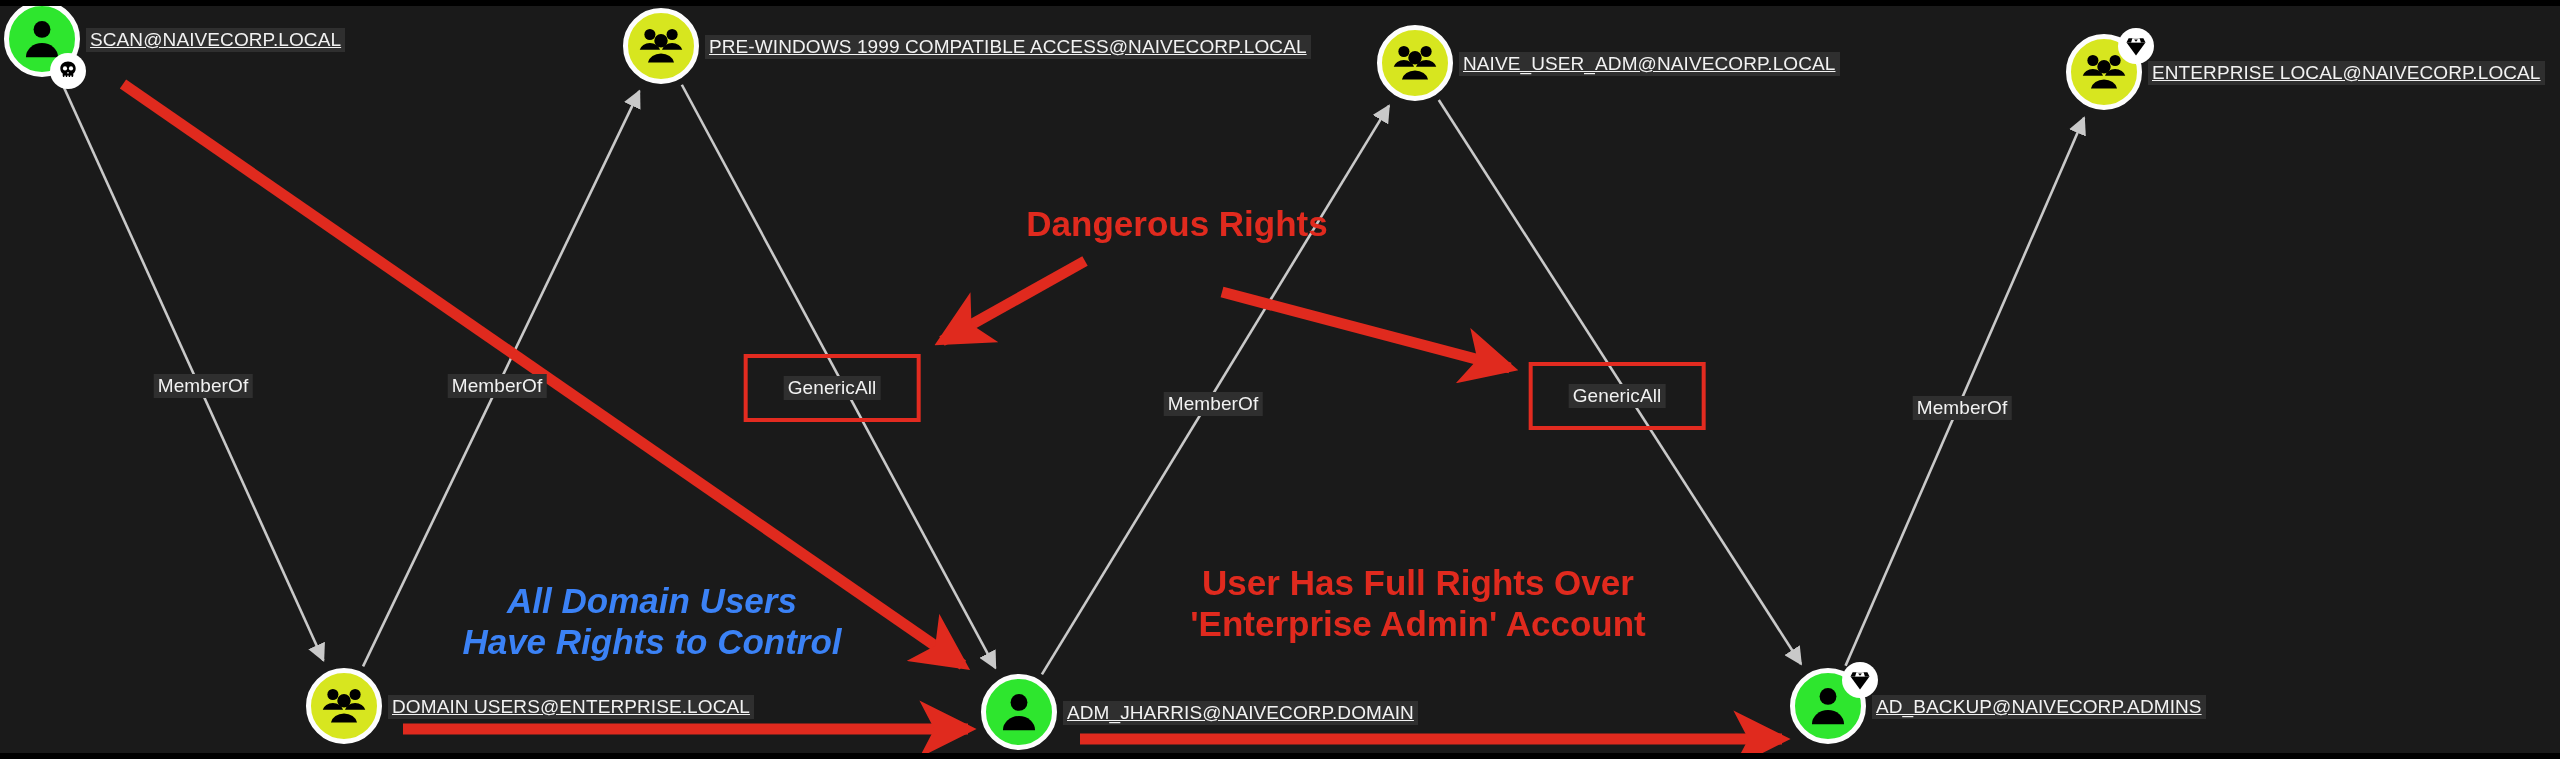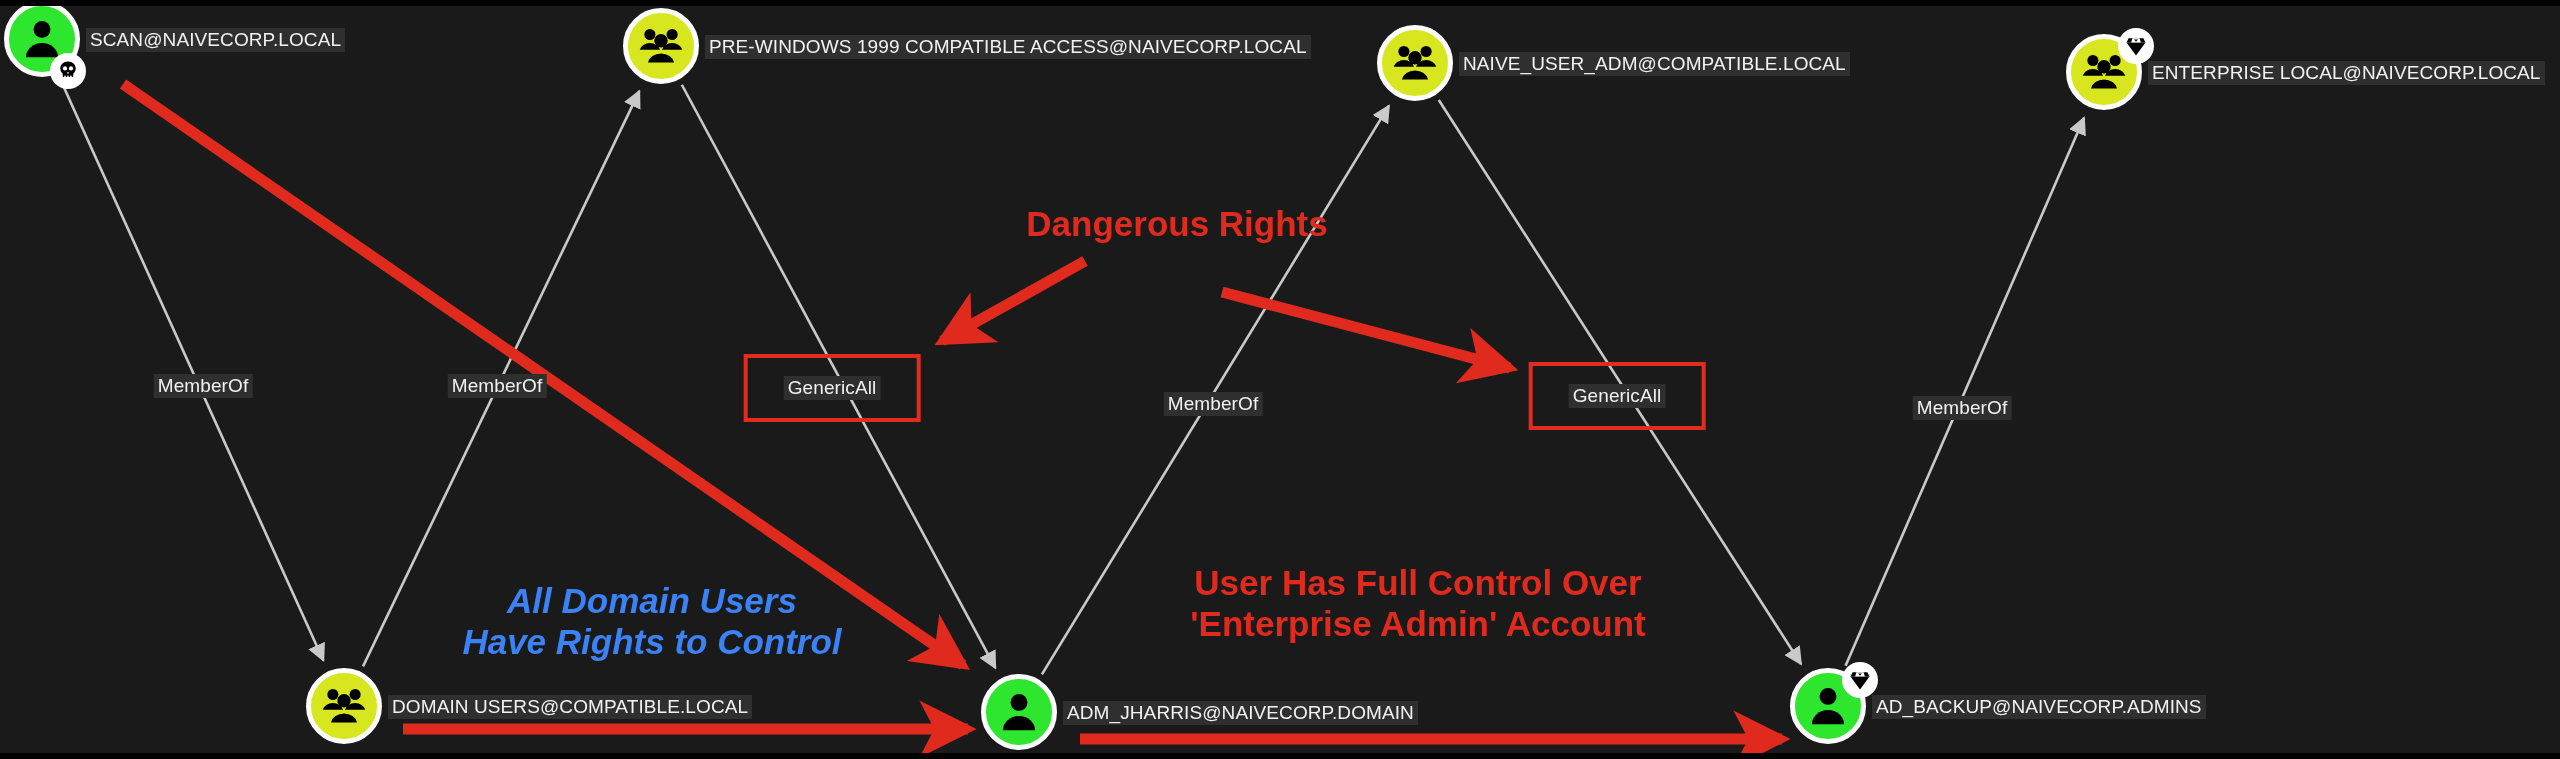--- a/index.html
+++ b/index.html
@@ -82,20 +82,21 @@
     position: absolute;
     left: 44px;
     top: -11px;
     white-space: nowrap;
     color: #f2f2f2;
     font-size: 19px;
     line-height: 22px;
     background: #2f2f2f;
     padding: 1px 4px;
     letter-spacing: 0.1px;
+    text-decoration: underline;
   }
 
   
   .edge-label {
     position: absolute;
     white-space: nowrap;
     color: #f2f2f2;
     font-size: 19px;
     line-height: 22px;
     background: #2f2f2f;
@@ -210,21 +211,21 @@
             <svg viewBox="0 0 24 24">
               <circle cx="6.2" cy="6.0" r="2.9" fill="#000"></circle>
               <circle cx="17.8" cy="6.0" r="2.9" fill="#000"></circle>
               <path d="M0.9 14.0 a5.4 4.4 0 0 1 10.6 0 z" fill="#000"></path>
               <path d="M12.5 14.0 a5.4 4.4 0 0 1 10.6 0 z" fill="#000"></path>
               <circle cx="12" cy="9.3" r="3.5" fill="#000"></circle>
               <path d="M5.2 20.6 a6.9 5.6 0 0 1 13.6 0 z" fill="#000"></path>
             </svg>
           </span>
         </div>
-        <div class="node-label">NAIVE_USER_ADM@COMPATIBLE.LOCAL</div>
+        <div class="node-label">NAIVE_USER_ADM@NAIVECORP.LOCAL</div>
       </div>
       <div class="node" style="left: 2104px; top: 66px;">
         <div class="node-circle group">
           <span class="node-glyph">
             <svg viewBox="0 0 24 24">
               <circle cx="6.2" cy="6.0" r="2.9" fill="#000"></circle>
               <circle cx="17.8" cy="6.0" r="2.9" fill="#000"></circle>
               <path d="M0.9 14.0 a5.4 4.4 0 0 1 10.6 0 z" fill="#000"></path>
               <path d="M12.5 14.0 a5.4 4.4 0 0 1 10.6 0 z" fill="#000"></path>
               <circle cx="12" cy="9.3" r="3.5" fill="#000"></circle>
@@ -248,21 +249,21 @@
             <svg viewBox="0 0 24 24">
               <circle cx="6.2" cy="6.0" r="2.9" fill="#000"></circle>
               <circle cx="17.8" cy="6.0" r="2.9" fill="#000"></circle>
               <path d="M0.9 14.0 a5.4 4.4 0 0 1 10.6 0 z" fill="#000"></path>
               <path d="M12.5 14.0 a5.4 4.4 0 0 1 10.6 0 z" fill="#000"></path>
               <circle cx="12" cy="9.3" r="3.5" fill="#000"></circle>
               <path d="M5.2 20.6 a6.9 5.6 0 0 1 13.6 0 z" fill="#000"></path>
             </svg>
           </span>
         </div>
-        <div class="node-label">DOMAIN USERS@COMPATIBLE.LOCAL</div>
+        <div class="node-label">DOMAIN USERS@ENTERPRISE.LOCAL</div>
       </div>
       <div class="node" style="left: 1019px; top: 706px;">
         <div class="node-circle user">
           <span class="node-glyph">
             <svg viewBox="0 0 24 24">
               <circle cx="12" cy="7" r="4.4" fill="#000"></circle>
               <path d="M3.6 21.5 a8.4 7.4 0 0 1 16.8 0 z" fill="#000"></path>
             </svg>
           </span>
         </div>
@@ -285,17 +286,17 @@
             <path d="M10.1 5.6h3.8l-1.9 2.2z" fill="#000"></path>
           </svg>
         </div>
         <div class="node-label">AD_BACKUP@NAIVECORP.ADMINS</div>
       </div>
     </div>
   <div id="annotation-layer">
       <div class="annotation" style="left: 1135px; top: 217px; color: rgb(224, 42, 30); margin-left: 42px;">Dangerous Rights</div>
       <div class="annotation" style="left: 652px; top: 615px; color: #3b82f6; font-style: italic;">All Domain Users
 Have Rights to Control</div>
-      <div class="annotation" style="left: 1418px; top: 597px; color: rgb(224, 42, 30);">User Has Full Control Over
+      <div class="annotation" style="left: 1418px; top: 597px; color: rgb(224, 42, 30);">User Has Full Rights Over
 'Enterprise Admin' Account</div>
     </div>
 
 </div>
 
 </body></html>

